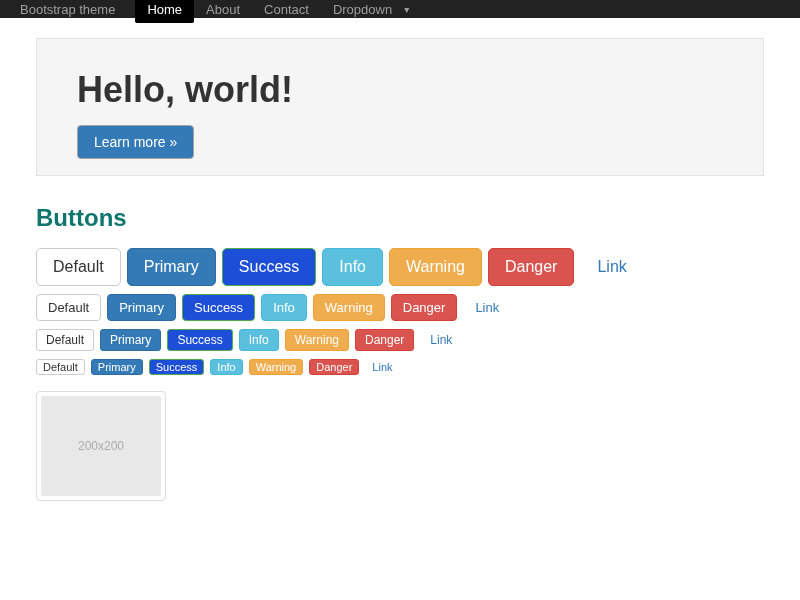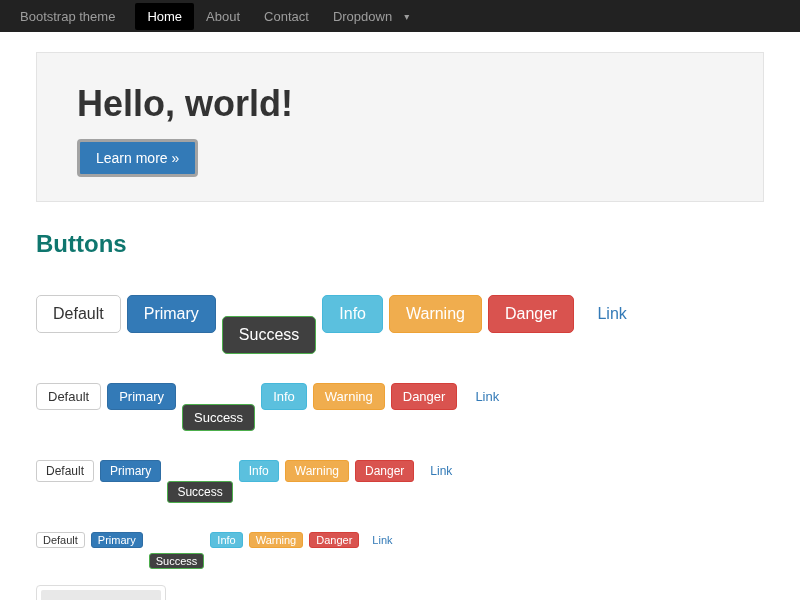--- a/index.html
+++ b/index.html
@@ -1,21 +1,21 @@
 <!DOCTYPE html>
 <html><head>
   <meta charset="utf-8">
   <style>
     * { box-sizing: border-box; margin: 0; padding: 0; }
     body { font-family: "Helvetica Neue", Arial, sans-serif; font-size: 14px; color: #333; background: #fff; }
 
     
     .navbar {
       background-color: #222;
-      height: 32px;
+      height: 18px;
       display: flex;
       align-items: center;
       padding: 0 20px;
     }
     .navbar-brand {
       color: #9d9d9d;
       font-size: 13px;
       margin-right: 20px;
       text-decoration: none;
     }
@@ -40,53 +40,53 @@
     .dropdown-arrow { font-size: 10px; color: #9d9d9d; }
 
     
     .container { max-width: 760px; margin: 0 auto; padding: 20px 16px; }
 
     
     .hero {
       background: #f5f5f5;
       border: 1px solid #e3e3e3;
       border-radius: 0;
-      padding: 30px 40px 24px;
+      padding: 30px 40px 16px;
       margin-bottom: 28px;
     }
     .hero h1 { font-size: 36px; font-weight: bold; color: #333; margin-bottom: 14px; }
     .hero p { font-size: 14px; color: #555; line-height: 1.6; margin-bottom: 18px; max-width: 580px; }
     .btn-learn-more {
       display: inline-block;
       background: #337ab7;
       color: #fff;
       padding: 8px 16px;
       border-radius: 4px;
       font-size: 14px;
       text-decoration: none;
-      border: 3px solid #a3a3a3;
+      border: 1px solid #a3a3a3;
       cursor: pointer;
     }
 
     
     .section-title { font-size: 24px; font-weight: bold; color: #0f766e; margin-bottom: 16px; margin-top: 0; }
 
     
     .button-row { display: flex; align-items: center; gap: 6px; margin-bottom: 8px; flex-wrap: wrap; }
 
     
     .btn { display: inline-block; cursor: pointer; border-radius: 4px; border: 1px solid transparent; font-weight: 400; text-align: center; }
     .btn-lg { padding: 9px 16px; font-size: 16px; border-radius: 5px; }
     .btn-md { padding: 5px 11px; font-size: 13px; border-radius: 4px; }
     .btn-sm { padding: 3px 9px; font-size: 12px; border-radius: 3px; }
     .btn-xs { padding: 1px 6px; font-size: 11px; border-radius: 3px; }
 
     .btn-default { background: #fff; border-color: #ccc; color: #333; }
     .btn-primary { background: #337ab7; border-color: #2e6da4; color: #fff; }
-    .btn-success { background: #404040; border-color: #4cae4c; color: #fff; margin-top: 42px; }
+    .btn-success { background: #1d4ed8; border-color: #4cae4c; color: #fff; }
     .btn-info { background: #5bc0de; border-color: #46b8da; color: #fff; }
     .btn-warning { background: #f0ad4e; border-color: #eea236; color: #fff; text-align: right; }
     .btn-danger { background: #d9534f; border-color: #d43f3a; color: #fff; }
     .btn-link { background: transparent; border-color: transparent; color: #337ab7; }
 
     
     .thumbnails-section { margin-top: 16px; }
     .thumbnail {
       display: inline-block;
       border: 1px solid #ddd;

